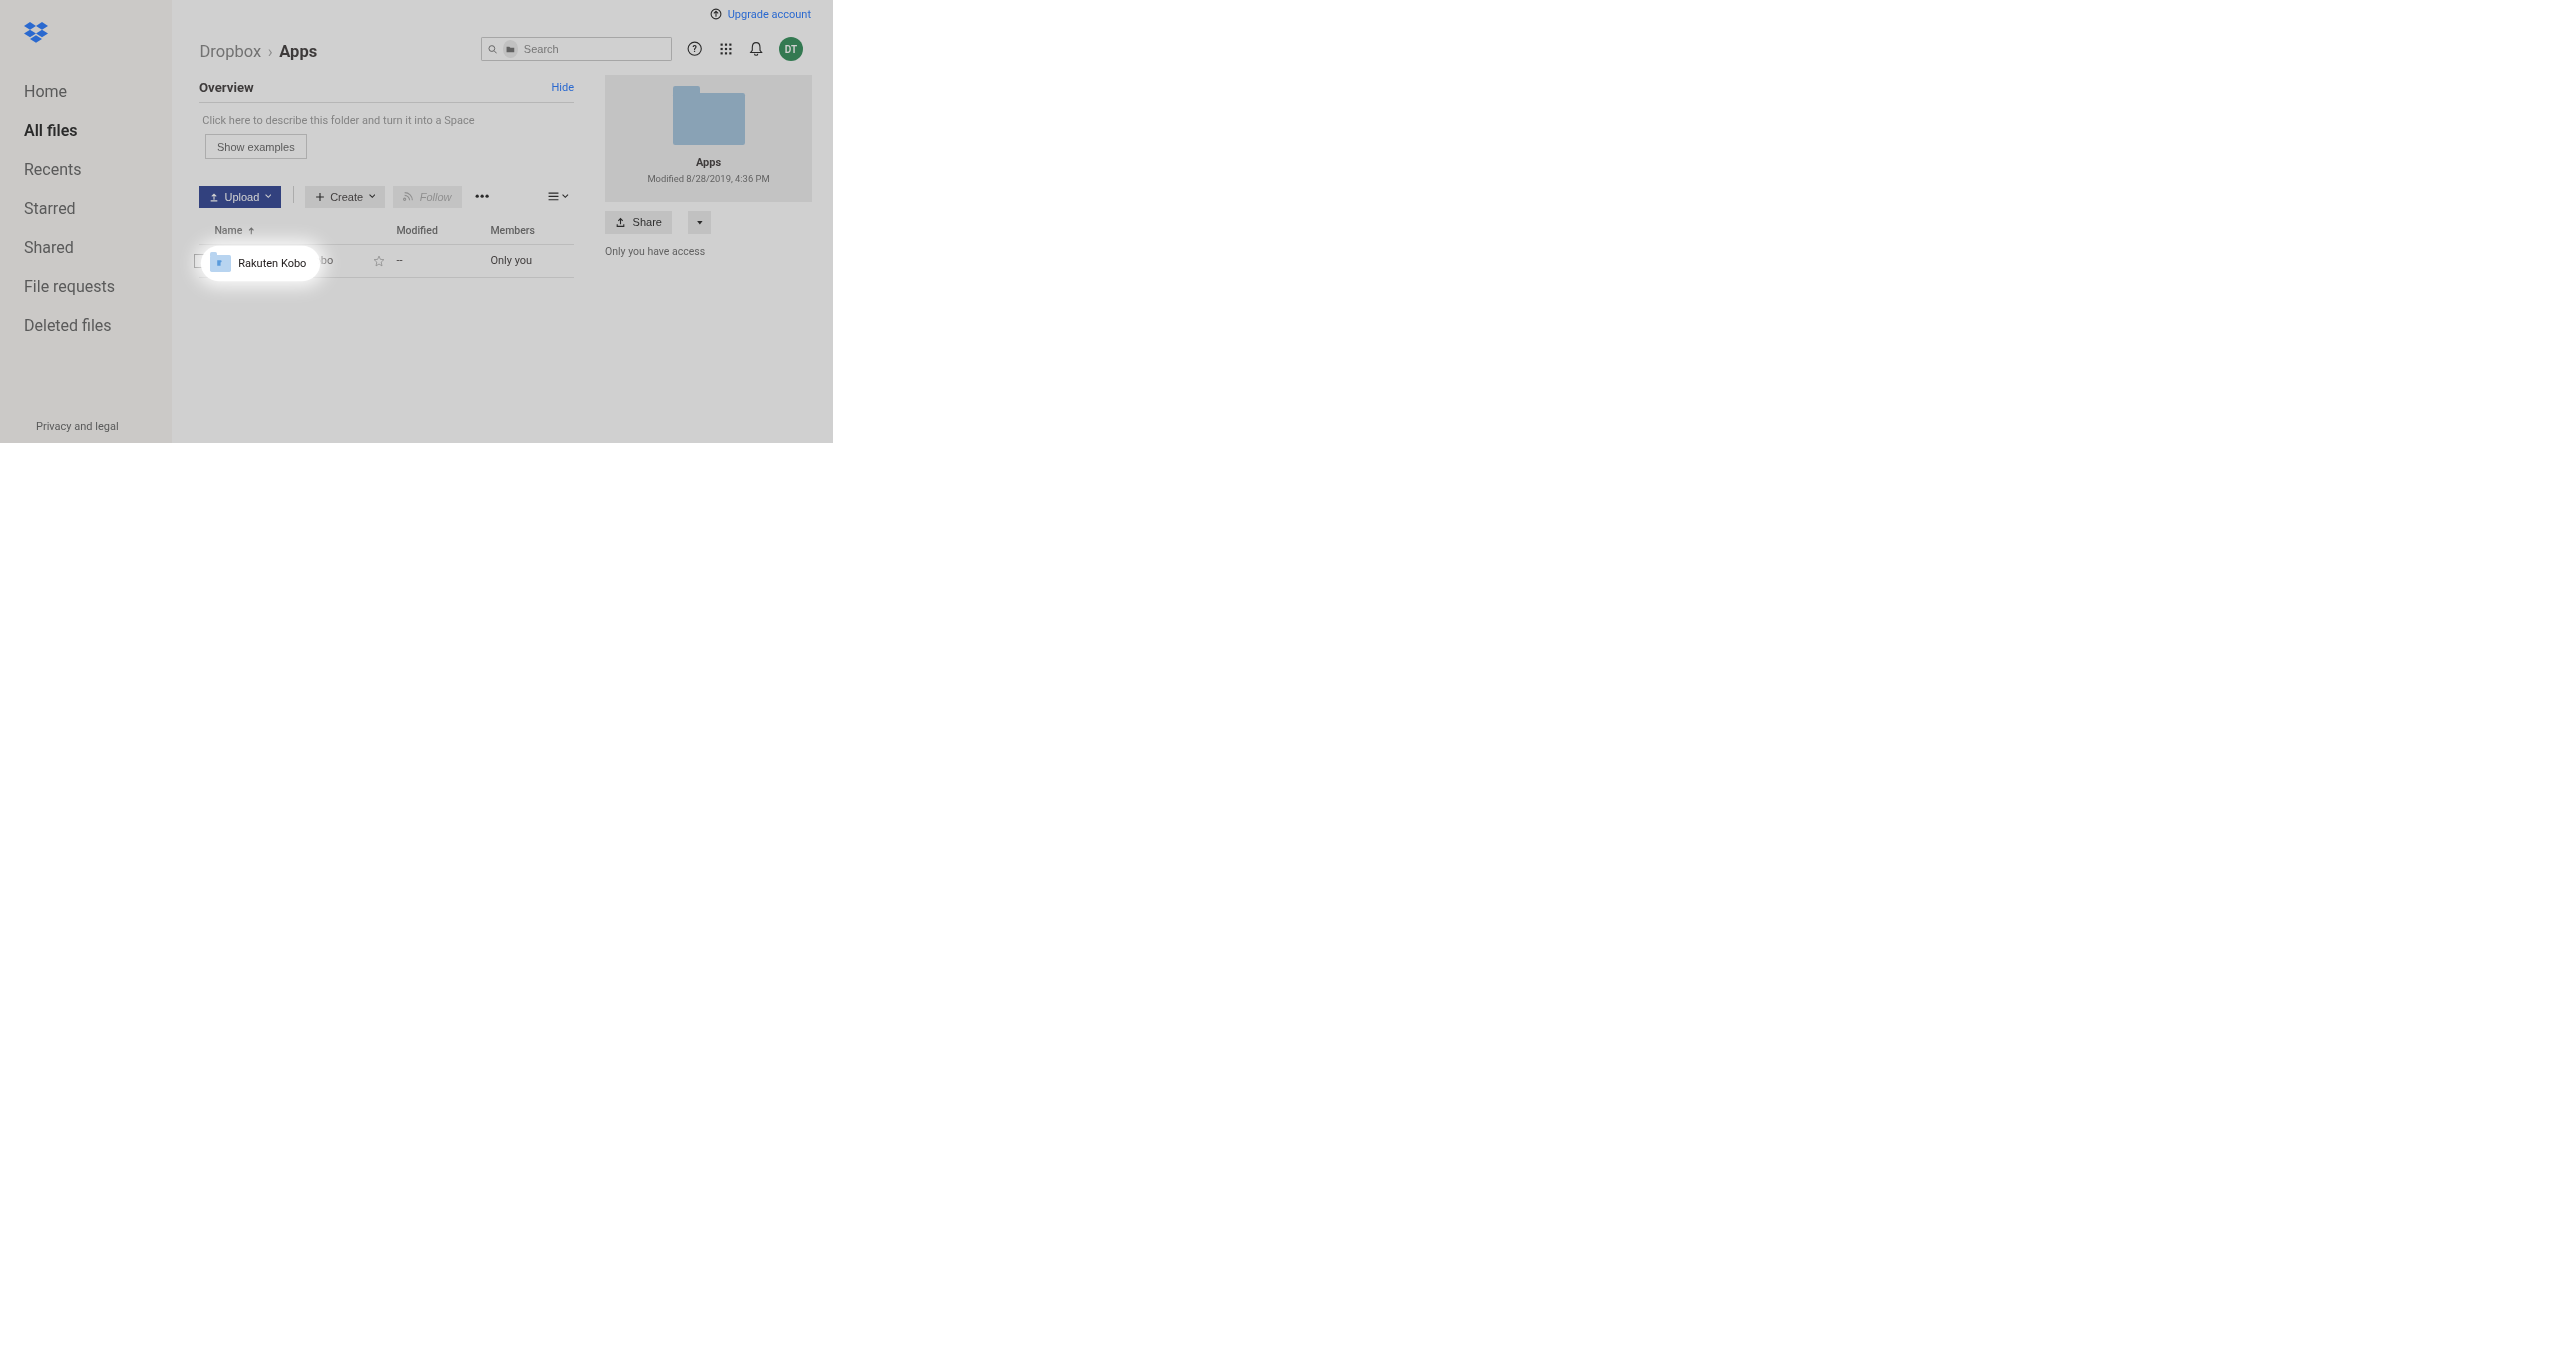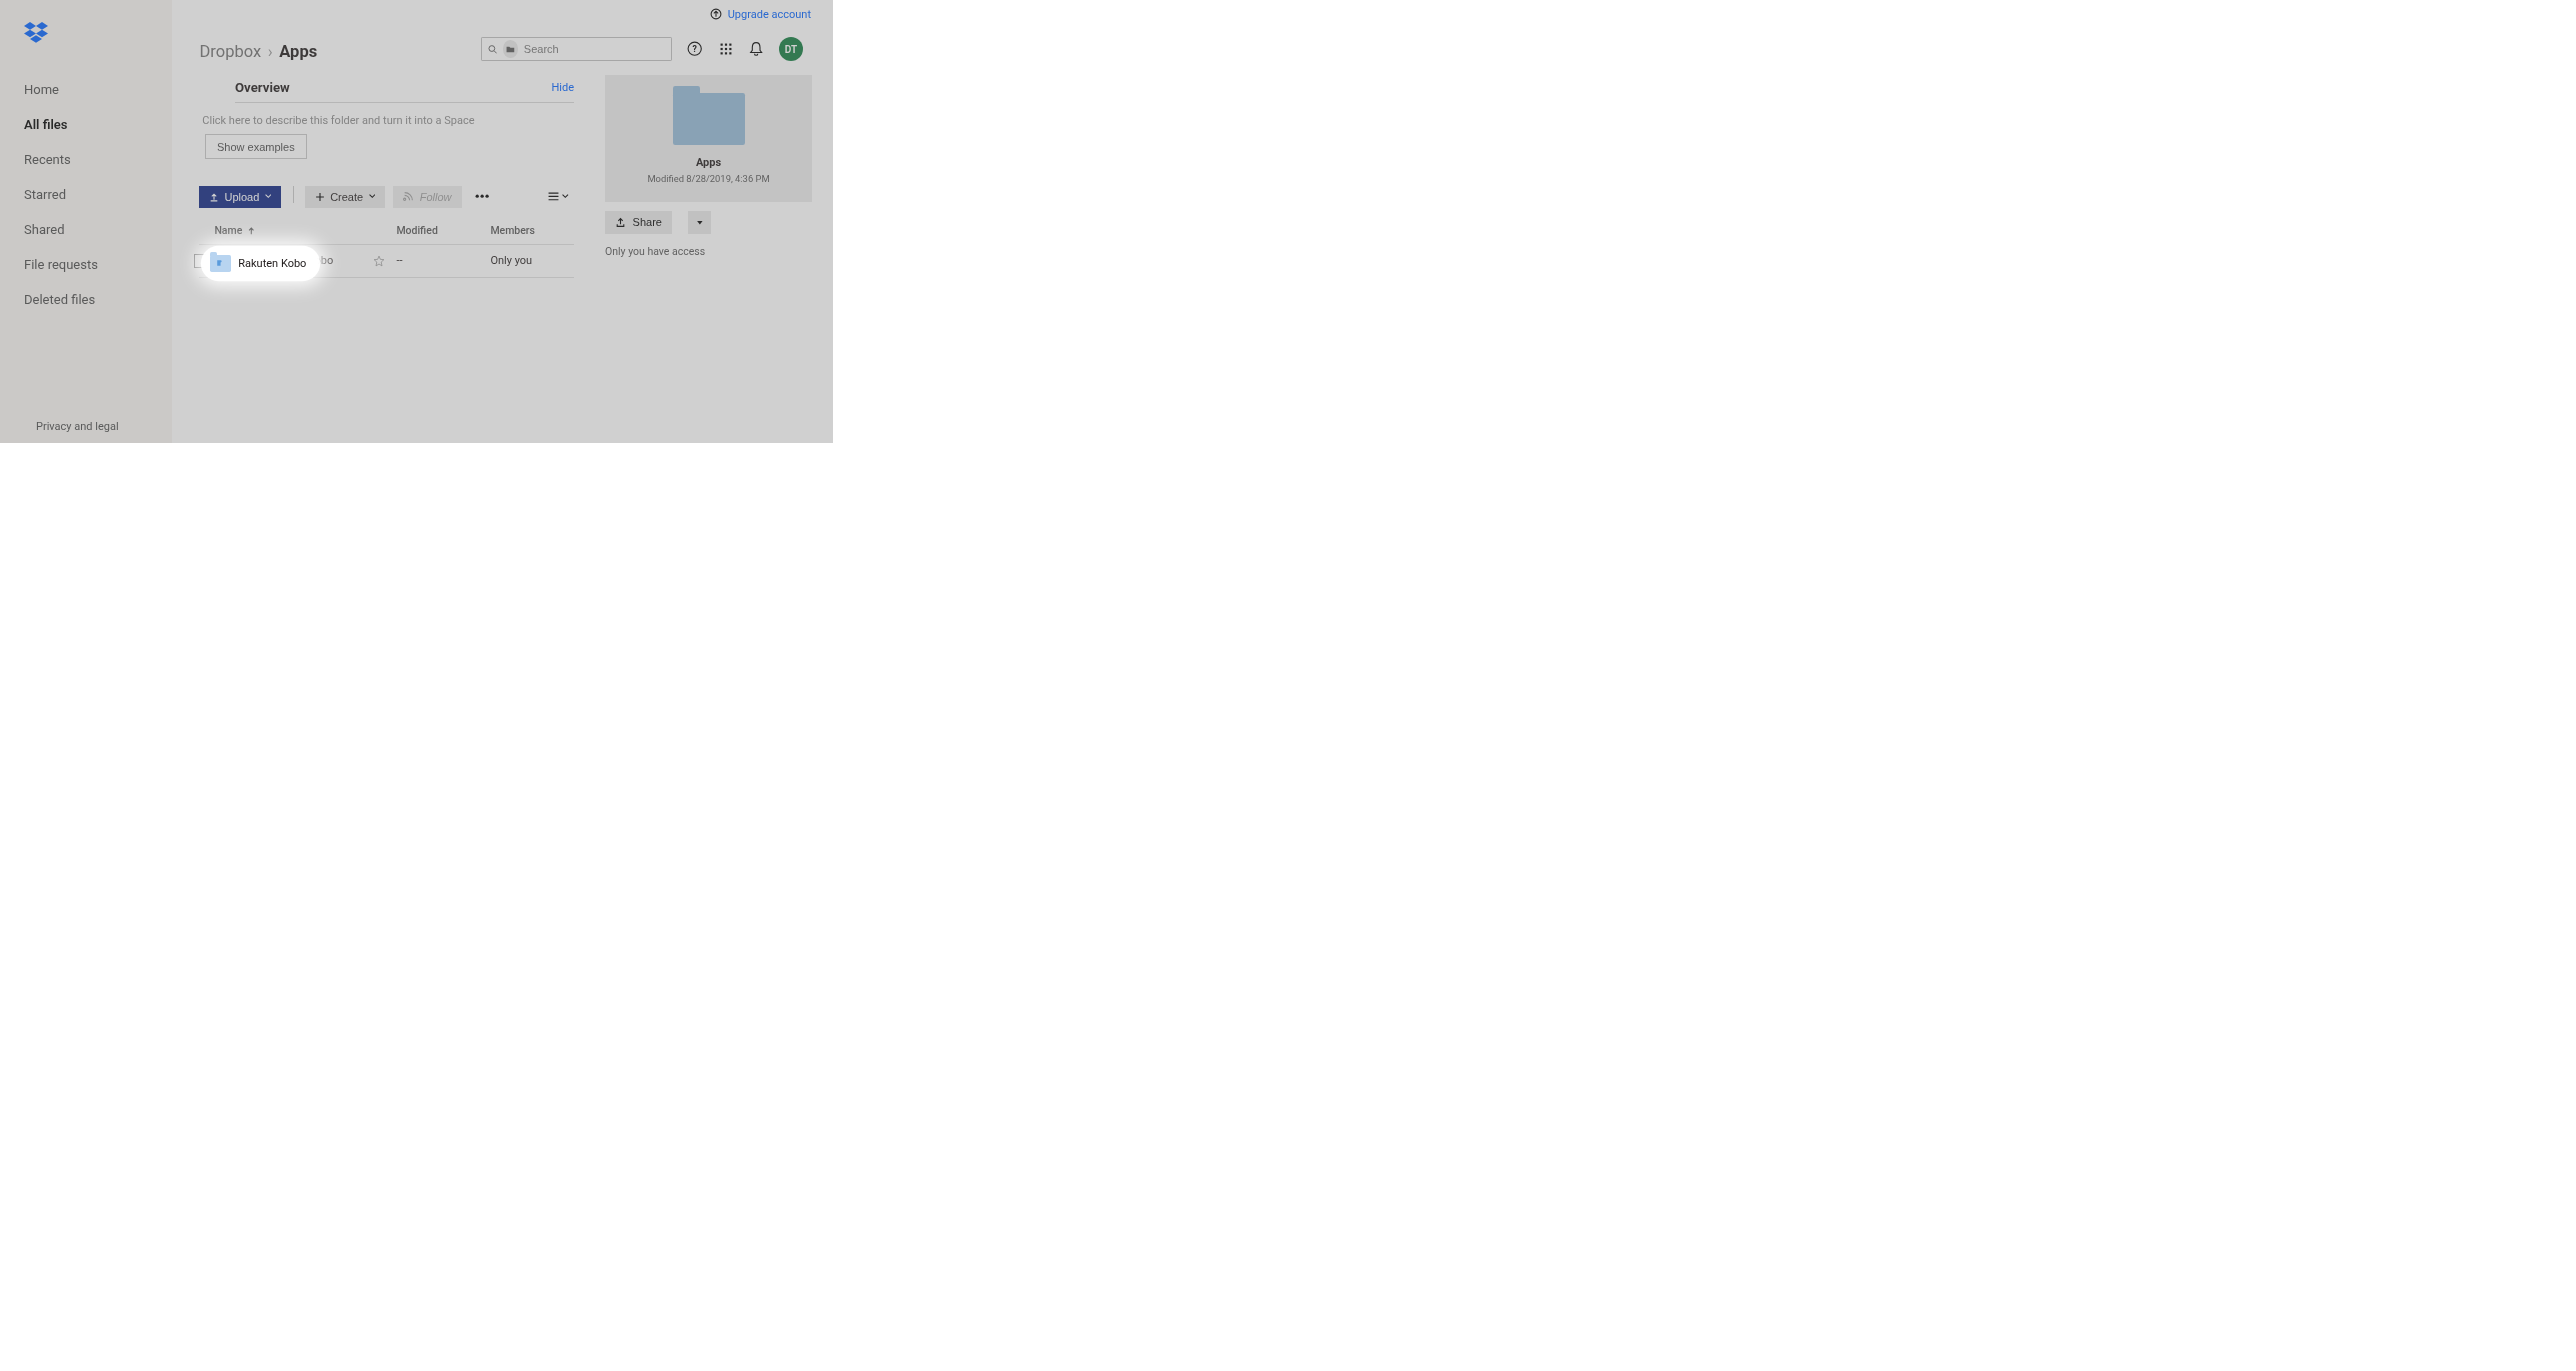--- a/index.html
+++ b/index.html
@@ -27,21 +27,21 @@
   background: #f7f5f2;
   display: flex; flex-direction: column;
   padding-top: 22px;
 }
 .logo {
   padding: 0 0 27.5px 24px;
 }
 .nav { display: flex; flex-direction: column; gap: 0; }
 .nav-item {
   padding: 10px 24px;
-  font-size: 13px;
+  font-size: 16px;
   color: #4a4a4a;
   cursor: pointer;
 }
 .nav-item.active { font-weight: 600; color: #000; }
 .sidebar-footer {
   margin-top: auto;
   padding: 10px 36px;
   font-size: 11px;
   color: #4a4a4a;
   cursor: pointer;
@@ -102,21 +102,20 @@
 
 .main {
   position: absolute;
   left: 199px; top: 80px;
   width: 375px;
 }
 .overview-head {
   display: flex; justify-content: space-between; align-items: center;
   border-bottom: 0.6px solid #d8d8d8;
   padding-bottom: 6.6px;
-  margin-left: 36px;
 }
 .overview-head h2 { font-size: 13.2px; font-weight: 700; }
 .hide-link { color: #0061fe; font-size: 11px; cursor: pointer; }
 .describe {
   color: #8a8a8a; font-size: 11px;
   padding: 11px 3.3px 7.7px;
 }
 .examples-btn {
   border: 0.6px solid #c8c8c8;
   background: #fff;

